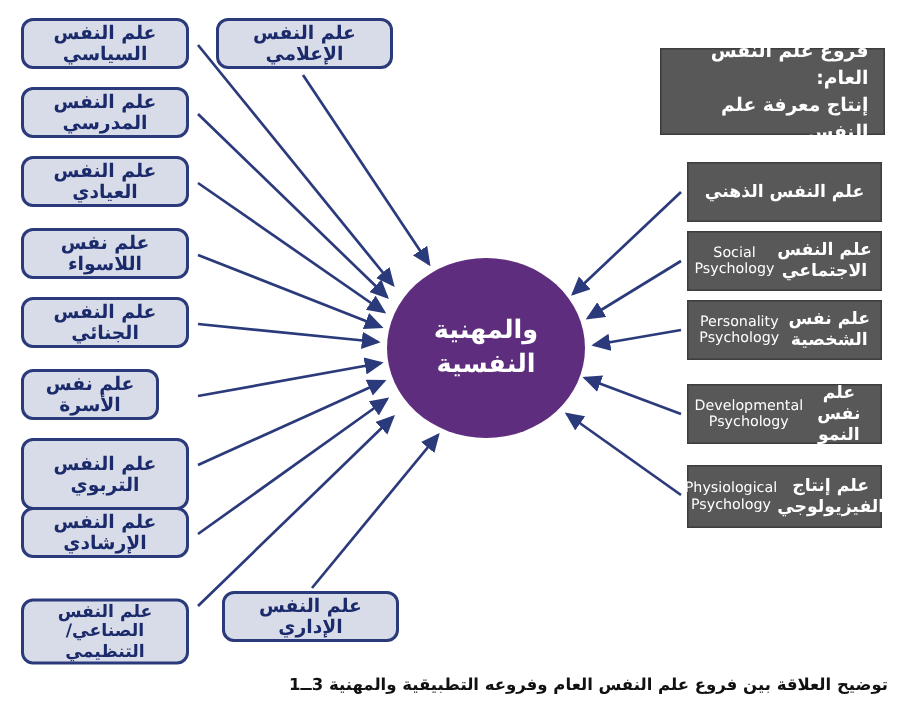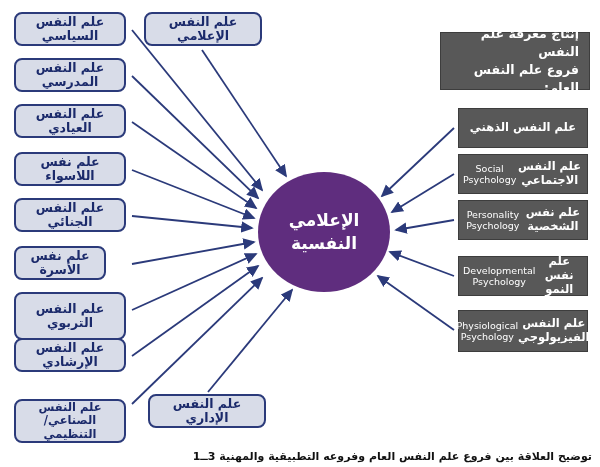--- a/index.html
+++ b/index.html
@@ -123,26 +123,26 @@
         <line x1="208" y1="392" x2="292" y2="290" stroke="#2b3a7a" stroke-width="1.8" marker-end="url(#head)"></line>
         <line x1="454" y1="128" x2="382" y2="196" stroke="#2b3a7a" stroke-width="1.8" marker-end="url(#head)"></line>
         <line x1="454" y1="174" x2="392" y2="212" stroke="#2b3a7a" stroke-width="1.8" marker-end="url(#head)"></line>
         <line x1="454" y1="220" x2="396" y2="230" stroke="#2b3a7a" stroke-width="1.8" marker-end="url(#head)"></line>
         <line x1="454" y1="276" x2="390" y2="252" stroke="#2b3a7a" stroke-width="1.8" marker-end="url(#head)"></line>
         <line x1="454" y1="330" x2="378" y2="276" stroke="#2b3a7a" stroke-width="1.8" marker-end="url(#head)"></line>
       </g>
   </svg>
 
   <div id="title-box" style="left: 440px; top: 32px; width: 150px; height: 58px;">
+    <div>فروع علم النفس العام:</div>
     <div>إنتاج معرفة علم النفس</div>
-    <div>فروع علم النفس العام:</div>
   </div>
 
   <div id="center" style="left: 258px; top: 172px; width: 132px; height: 120px; background: rgb(95, 45, 126);">
-    <span>الإعلامي</span>
+    <span>والمهنية</span>
     <span>النفسية</span>
   </div>
 
   <div id="left-col">
       <div class="branch" style="left: 14px; top: 12px; width: 112px; height: 34px;">
         <span>علم النفس السياسي</span>
       </div>
       <div class="branch" style="left: 14px; top: 58px; width: 112px; height: 34px;">
         <span>علم النفس المدرسي</span>
       </div>
@@ -178,21 +178,21 @@
       </div>
       <div class="rbox" style="left: 458px; top: 200px; width: 130px; height: 40px;">
         <span class="ar">علم نفس الشخصية</span>
         <span class="en">Personality Psychology</span>
       </div>
       <div class="rbox" style="left: 458px; top: 256px; width: 130px; height: 40px;">
         <span class="ar">علم نفس النمو</span>
         <span class="en">Developmental Psychology</span>
       </div>
       <div class="rbox" style="left: 458px; top: 310px; width: 130px; height: 42px;">
-        <span class="ar">علم النفس الفيزيولوجي</span>
+        <span class="ar">علم إنتاج الفيزيولوجي</span>
         <span class="en">Physiological Psychology</span>
       </div>
     </div>
 
   <div id="top-branch-holder">
       <div class="branch" style="left: 144px; top: 12px; width: 118px; height: 34px;">
         <span>علم النفس الإعلامي</span>
       </div>
     </div>
   <div id="bottom-branch-holder">

